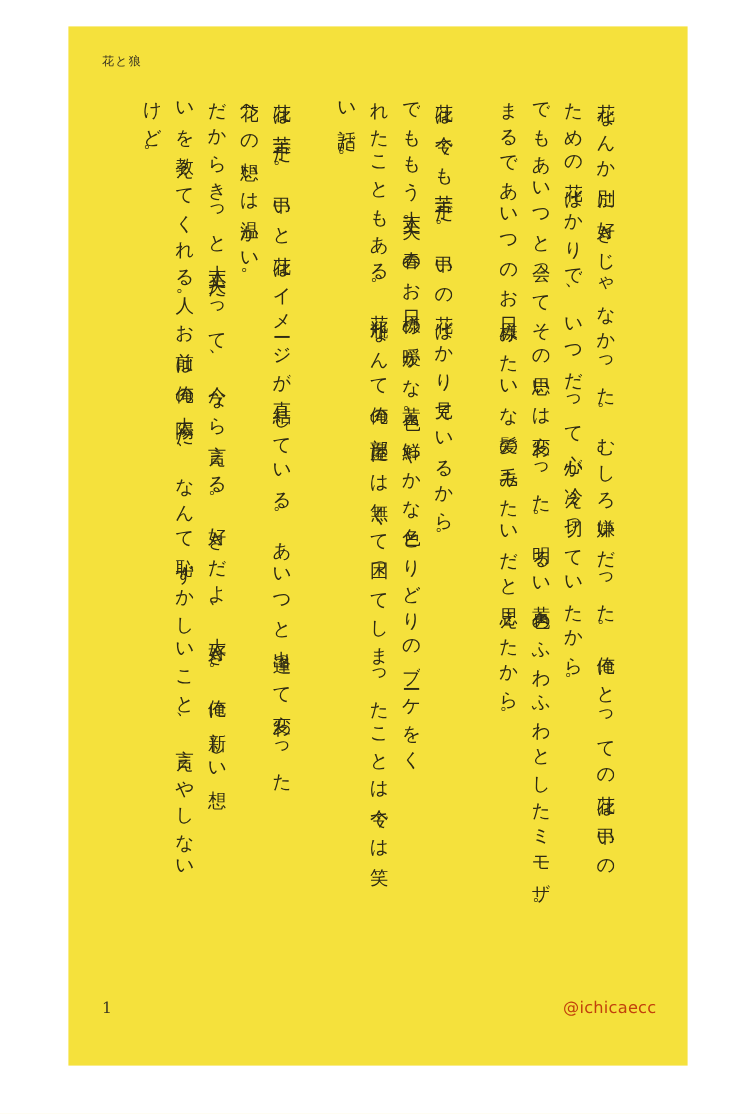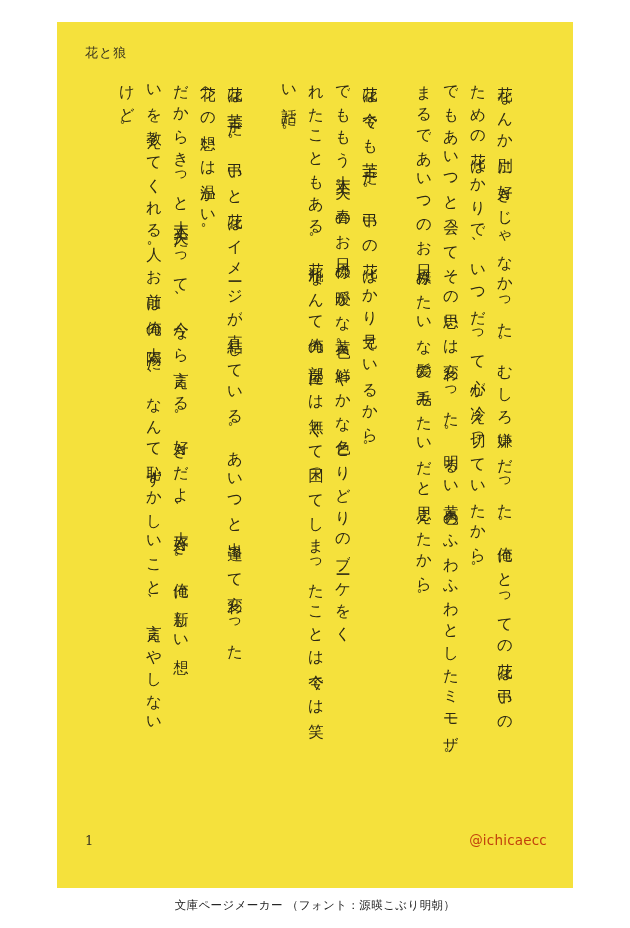--- a/index.html
+++ b/index.html
@@ -33,21 +33,21 @@
     height: 866px;
     background: #f5e13c;
     box-sizing: border-box;
   }
 
   
   #doc-title {
     position: absolute;
     left: 28px;
     top: 22px;
-    font-size: 13px;
+    font-size: 10px;
     color: #3a3520;
     letter-spacing: 1px;
     font-family: Liberation Sans, sans-serif;
     white-space: nowrap;
   }
 
   
   #vtext {
     position: absolute;
     right: 26px;
@@ -136,15 +136,14 @@
         <div class="vline">ための花ばかりで、いつだって心が冷え切っていたから。</div>
         <div class="vline">花なんか別に好きじゃなかった。むしろ嫌いだった。俺にとっての花は弔いの</div>
       </div>
 
     <div id="page-number">1</div>
 
     <div id="handle">@ichicaecc</div>
 
   </div>
 
-  <div id="footer-credit">文庫ページメーカー （フォント：源暎こぶり明朝）</div>
 
 </div>
 
 </body></html>

